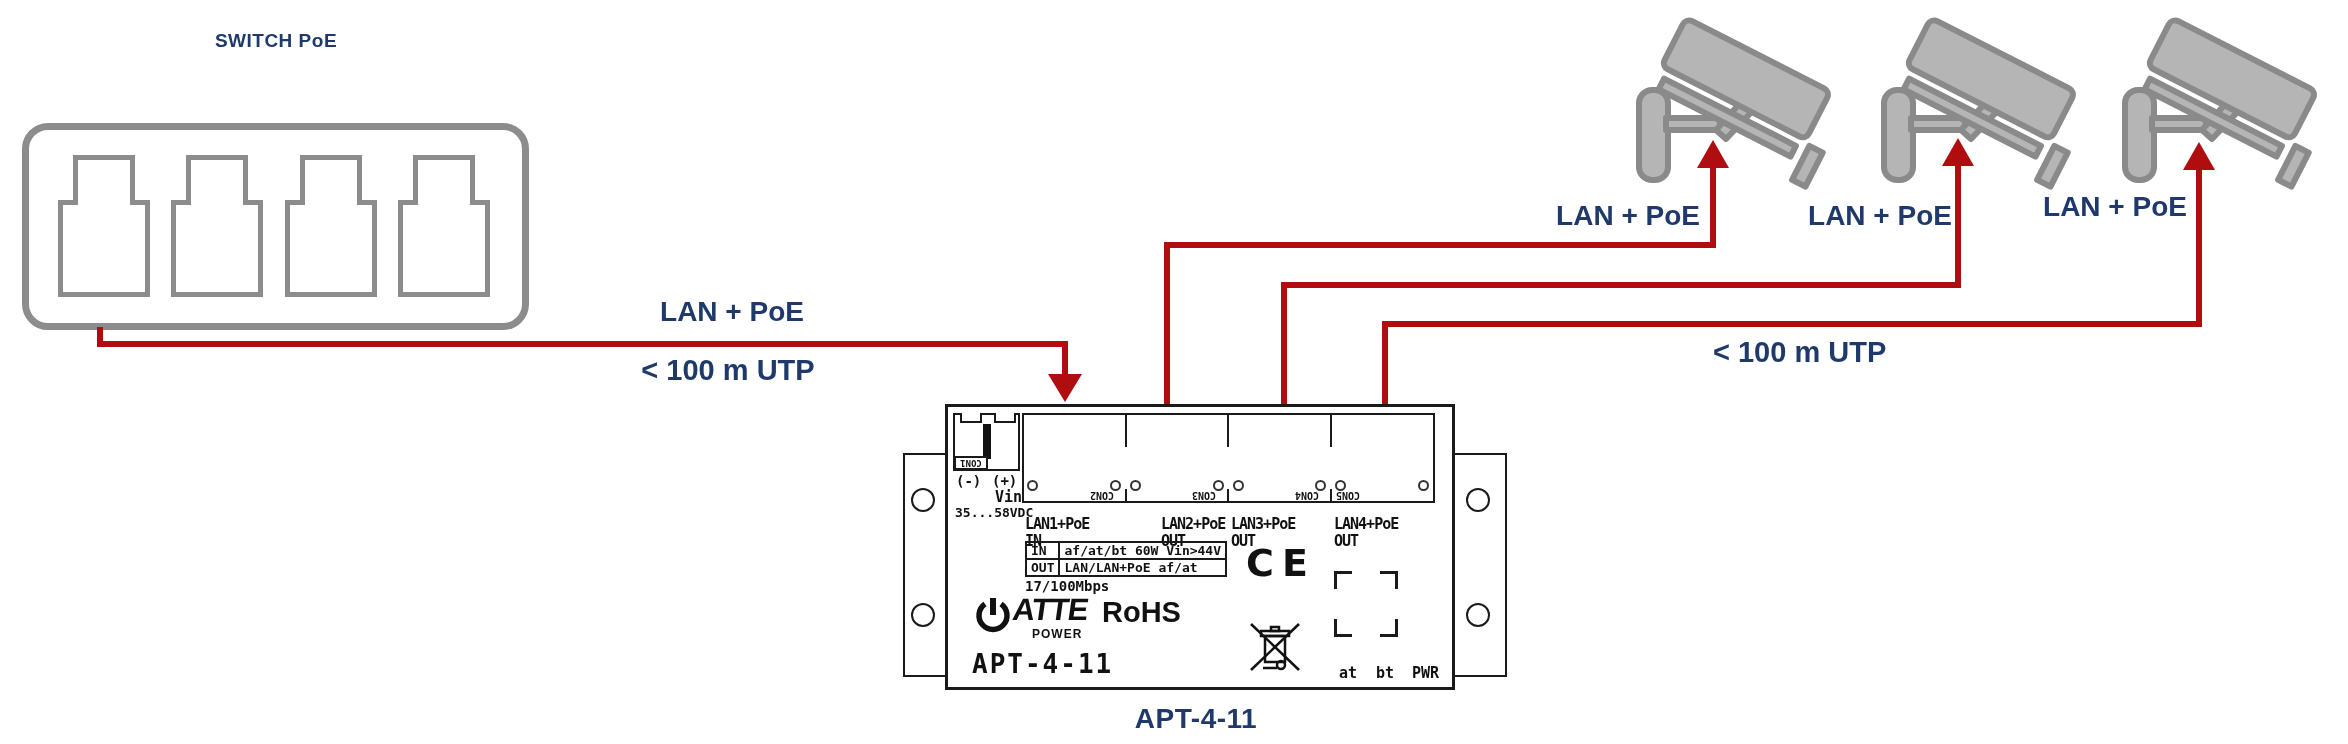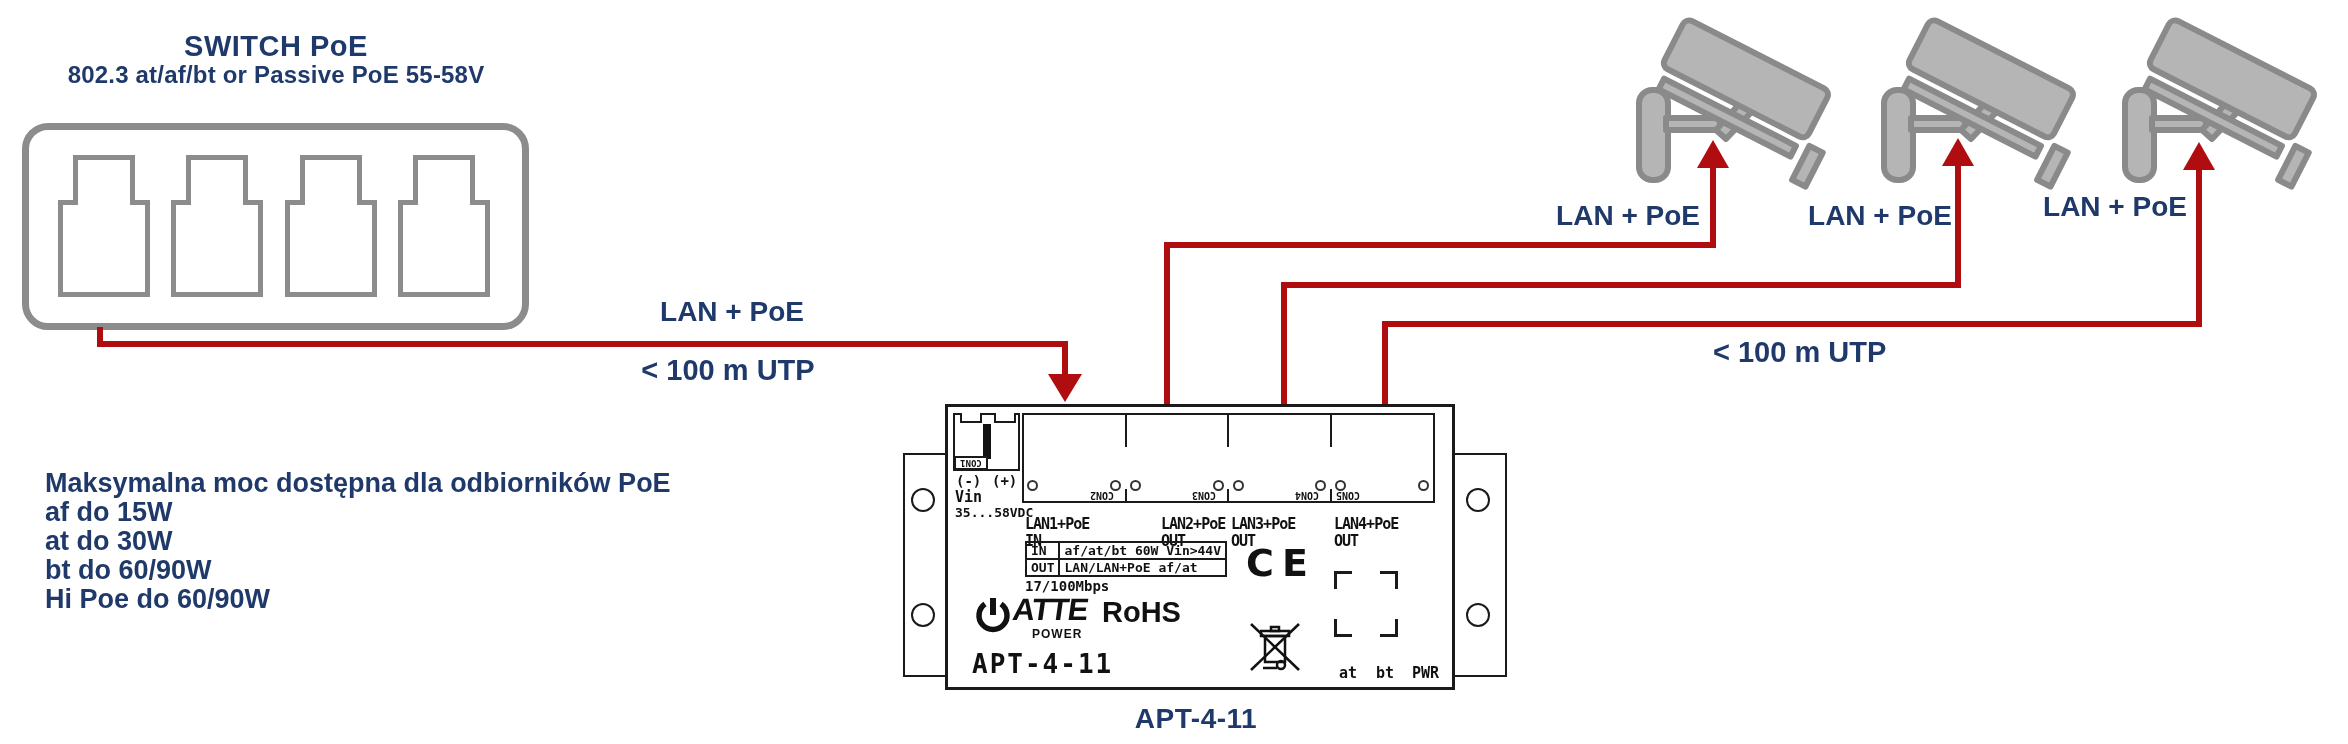--- a/index.html
+++ b/index.html
@@ -3,21 +3,21 @@
 <meta charset="utf-8">
 <style>
   html,body{margin:0;padding:0;background:#fff;}
   .canvas{position:relative;width:2348px;height:744px;background:#fff;overflow:hidden;
           font-family:"Liberation Sans",sans-serif;}
   .abs{position:absolute;}
   
   .navy{color:#1f3a6a;font-weight:bold;}
   .ctr{text-align:center;}
   .rt{text-align:right;}
-  .title1{left:16px;top:30px;width:520px;font-size:29px;letter-spacing:.5px;}
+  .title1{left:16px;top:30px;width:520px;font-size:19px;letter-spacing:.5px;}
   .title2{left:16px;top:61px;width:520px;font-size:24px;letter-spacing:.2px;}
   .lbl-lanpoe-main{left:582px;top:296px;width:300px;font-size:28px;}
   .lbl-utp-main{left:568px;top:354px;width:320px;font-size:29px;}
   .lbl-cam1{left:1430px;top:200px;width:270px;font-size:28px;}
   .lbl-cam2{left:1745px;top:200px;width:270px;font-size:28px;}
   .lbl-cam3{left:1980px;top:191px;width:270px;font-size:28px;}
   .lbl-utp-right{left:1713px;top:336px;font-size:29px;}
   .caption{left:1046px;top:703px;width:300px;font-size:28px;letter-spacing:.5px;}
   .info{left:45px;top:469px;font-size:27px;line-height:29px;}
   
@@ -75,21 +75,20 @@
   .cnr.br{right:0;bottom:0;border-right:3px solid #1a1a1a;border-bottom:3px solid #1a1a1a;}
   .led{top:664px;font-size:15px;}
   .model{left:972px;top:649px;font-size:26px;letter-spacing:2px;}
 </style>
 </head>
 <body>
 
 <div class="canvas">
 
   <div class="abs navy ctr title1">SWITCH PoE</div>
-  <div class="abs navy ctr title2">802.3 at/af/bt or Passive PoE 55-58V</div>
 
   <div class="abs sw-box"></div>
 
   <div class="abs port-body" style="left:58px;"></div>
   <div class="abs port-tab" style="left:73px;"></div>
   <div class="abs port-body" style="left:171px;"></div>
   <div class="abs port-tab" style="left:186px;"></div>
   <div class="abs port-body" style="left:285px;"></div>
   <div class="abs port-tab" style="left:300px;"></div>
   <div class="abs port-body" style="left:398px;"></div>
@@ -164,27 +163,20 @@
         <polygon points="88,118 122,80 133,90 98,127"></polygon>
         <g transform="translate(58,6) rotate(27)">
           <rect x="0" y="0" width="162" height="54" rx="7"></rect>
           <rect x="8" y="64" width="148" height="12"></rect>
           <rect x="168" y="58" width="15" height="38"></rect>
         </g>
       </g>
     </svg>
   </div>
 
-  <div class="abs navy info">
-    <div>Maksymalna moc dostępna dla odbiorników PoE</div>
-    <div>af do 15W</div>
-    <div>at do 30W</div>
-    <div>bt do 60/90W</div>
-    <div>Hi Poe do 60/90W</div>
-  </div>
 
   <div class="abs ear" style="left:903px;top:453px;width:44px;height:220px;"></div>
   <div class="abs ear" style="left:1453px;top:453px;width:50px;height:220px;"></div>
   <div class="abs hole" style="left:911px;top:488px;"></div>
   <div class="abs hole" style="left:911px;top:603px;"></div>
   <div class="abs hole" style="left:1466px;top:488px;"></div>
   <div class="abs hole" style="left:1466px;top:603px;"></div>
 
   <div class="abs dev-body"></div>
 
@@ -211,21 +203,21 @@
 
   <div class="abs conn z3"></div>
   <div class="abs conn-notch z3" style="left:960px;"></div>
   <div class="abs conn-notch z3" style="left:994px;"></div>
   <div class="abs ibar z3"></div>
   <div class="abs con1box z3">
     <span class="flip mono" style="font-size:9px;line-height:10px;display:block;text-align:center;">CON1</span>
   </div>
   <div class="abs mono z3" style="left:956px;top:473px;font-size:14px;">(-)</div>
   <div class="abs mono z3" style="left:992px;top:473px;font-size:14px;">(+)</div>
-  <div class="abs mono z3" style="left:955px;top:488px;font-size:15px;">Vin</div>
+  <div class="abs mono z3" style="left:995px;top:488px;font-size:15px;">Vin</div>
   <div class="abs mono z3" style="left:955px;top:505px;font-size:13px;">35...58VDC</div>
 
   <div class="abs mono plabel z3" style="left:1025px;top:516px;">
     <div>LAN1+PoE</div>
     <div>IN</div>
   </div>
   <div class="abs mono plabel z3" style="left:1128px;top:516px;margin-left:33px;">
     <div>LAN2+PoE</div>
     <div>OUT</div>
   </div>

